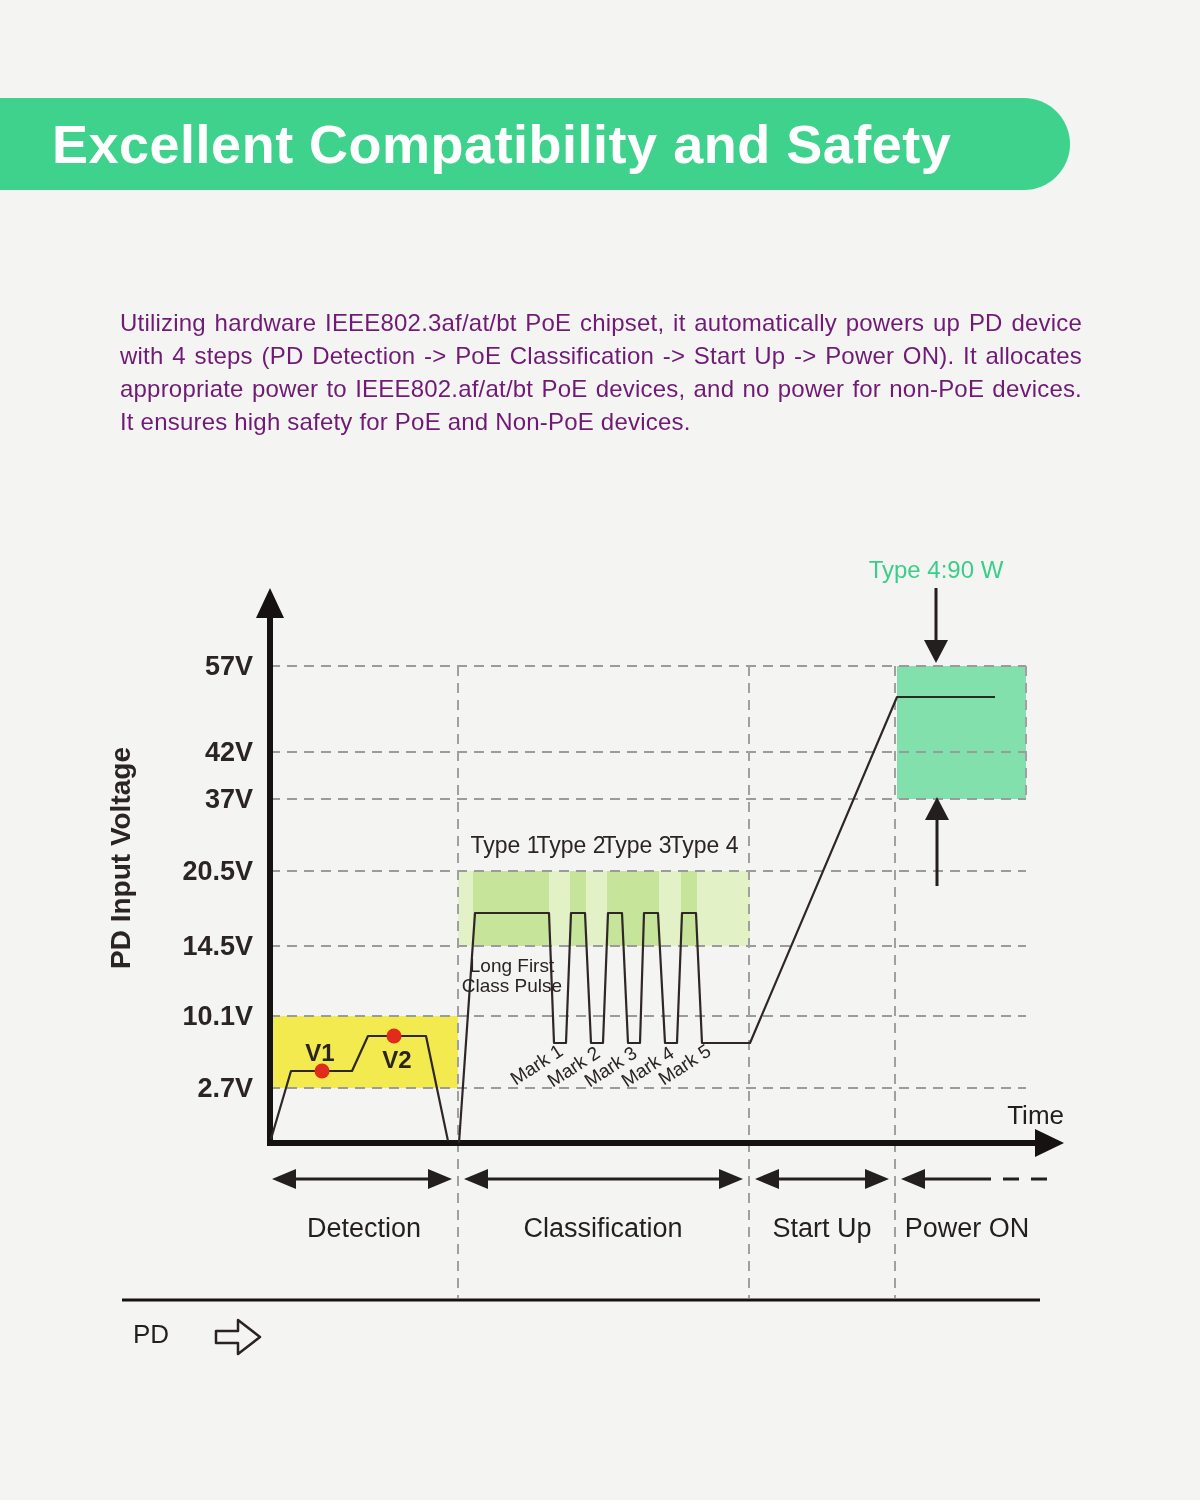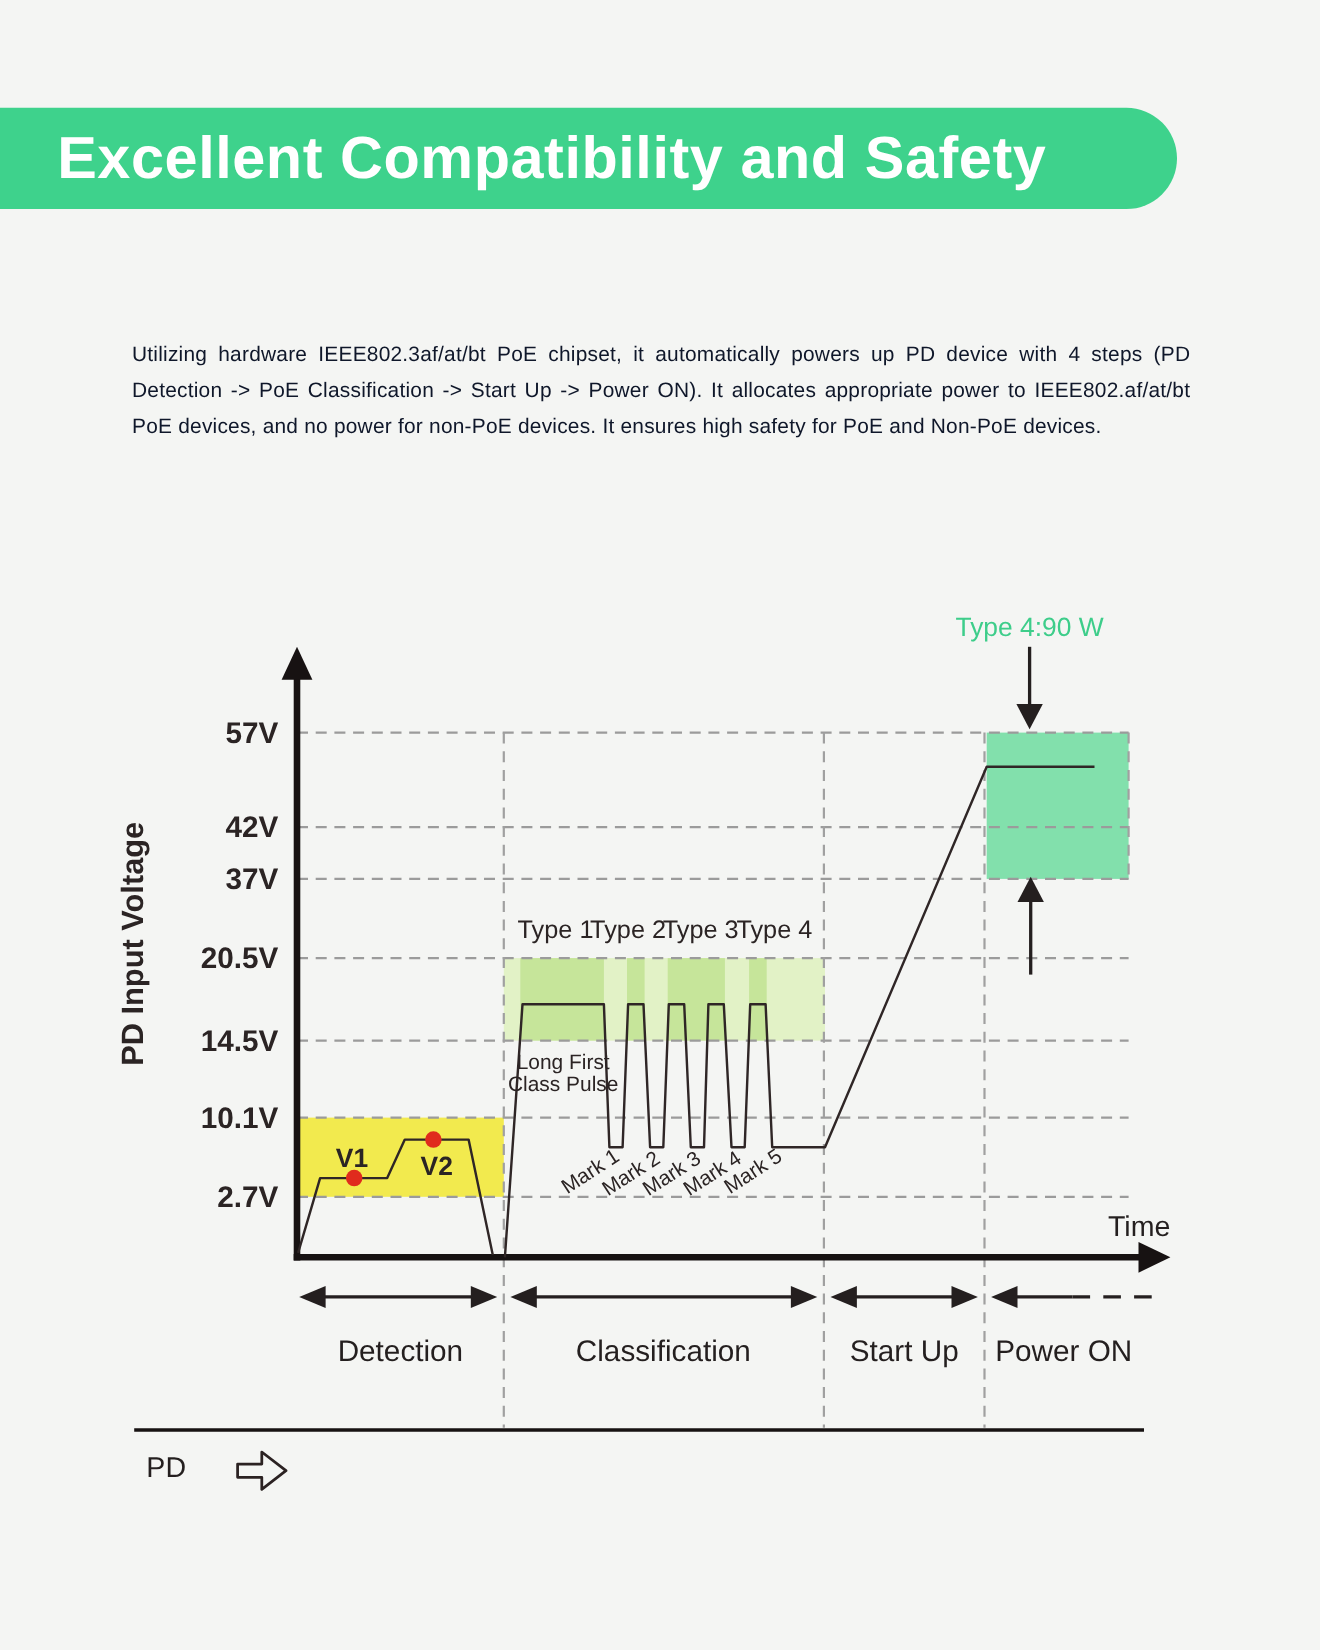--- a/index.html
+++ b/index.html
@@ -12,21 +12,21 @@
     position:absolute;left:0;top:98px;width:1070px;height:92px;
     background:#3ed28c;border-radius:0 46px 46px 0;
     display:flex;align-items:center;
   }
   .banner h1{
     margin:0 0 0 52px;font-size:54px;font-weight:700;color:#ffffff;
     letter-spacing:0.5px;white-space:nowrap;
   }
   .intro{
     position:absolute;left:120px;top:306px;width:962px;
-    font-size:19px;line-height:33px;color:#0f172a;
+    font-size:24px;line-height:33px;color:#701a75;
     text-align:justify;letter-spacing:0.2px;
   }
   .chart-svg{position:absolute;left:0;top:0;width:1200px;height:1500px;}
   .grid{stroke:#9b9b9b;stroke-width:2;stroke-dasharray:10 7;fill:none;}
   .sep{stroke:#a0a0a0;stroke-width:2;stroke-dasharray:10 7;fill:none;}
   .axis{stroke:#171212;stroke-width:6;fill:none;}
   .wave{stroke:#2f2626;stroke-width:2.2;fill:none;stroke-linejoin:round;}
   .phasearrow{stroke:#241f1f;stroke-width:3;fill:none;}
   .ticktext{font-size:27px;font-weight:600;fill:#2b2424;}
   .axlabel{font-size:28px;font-weight:600;fill:#2b2424;}

